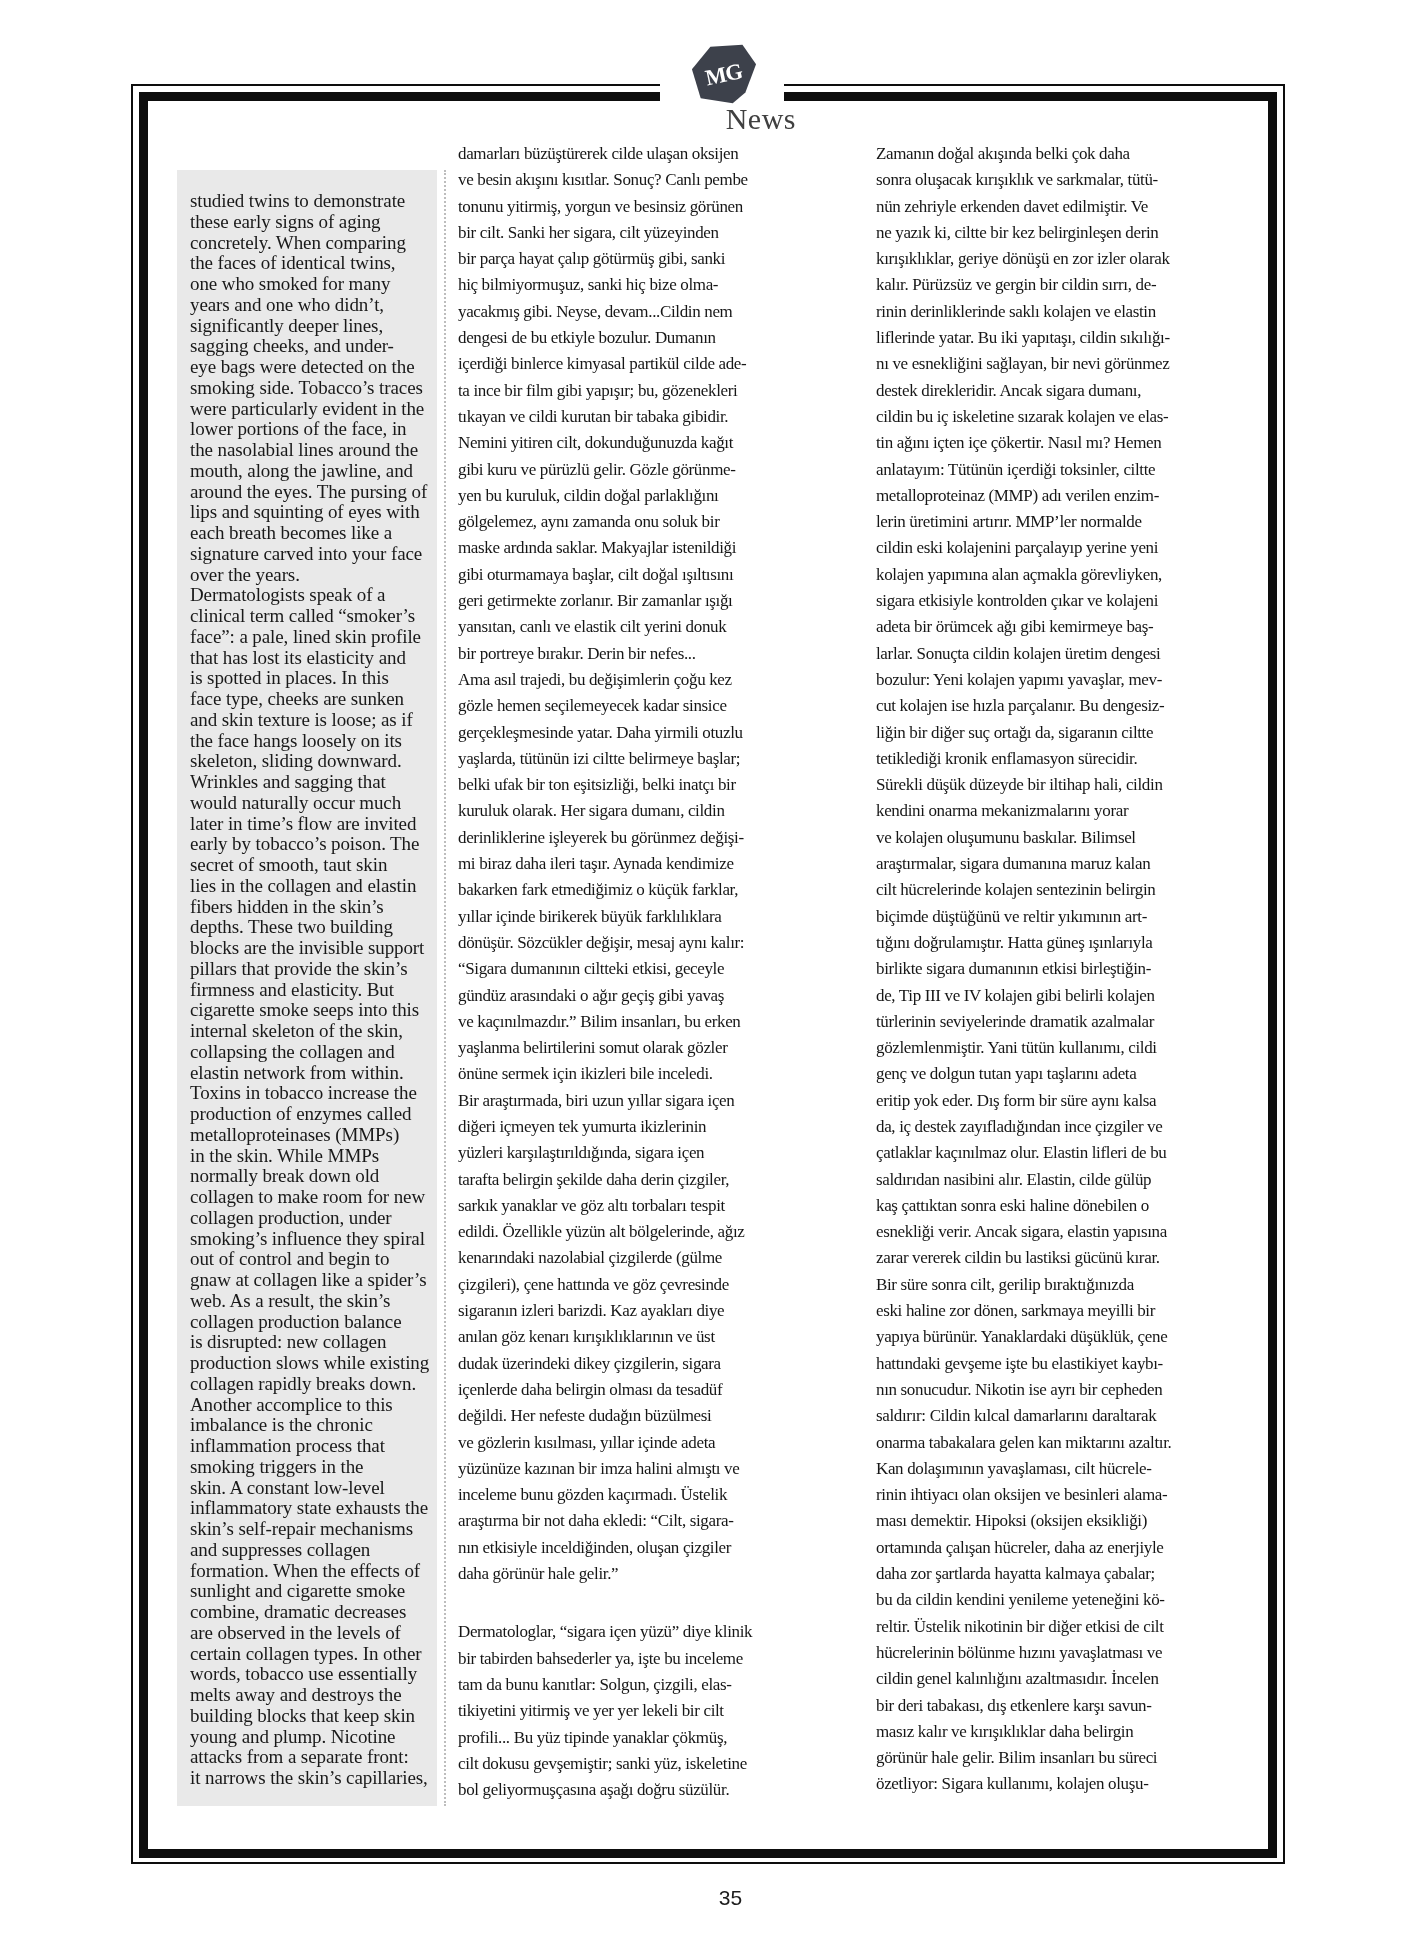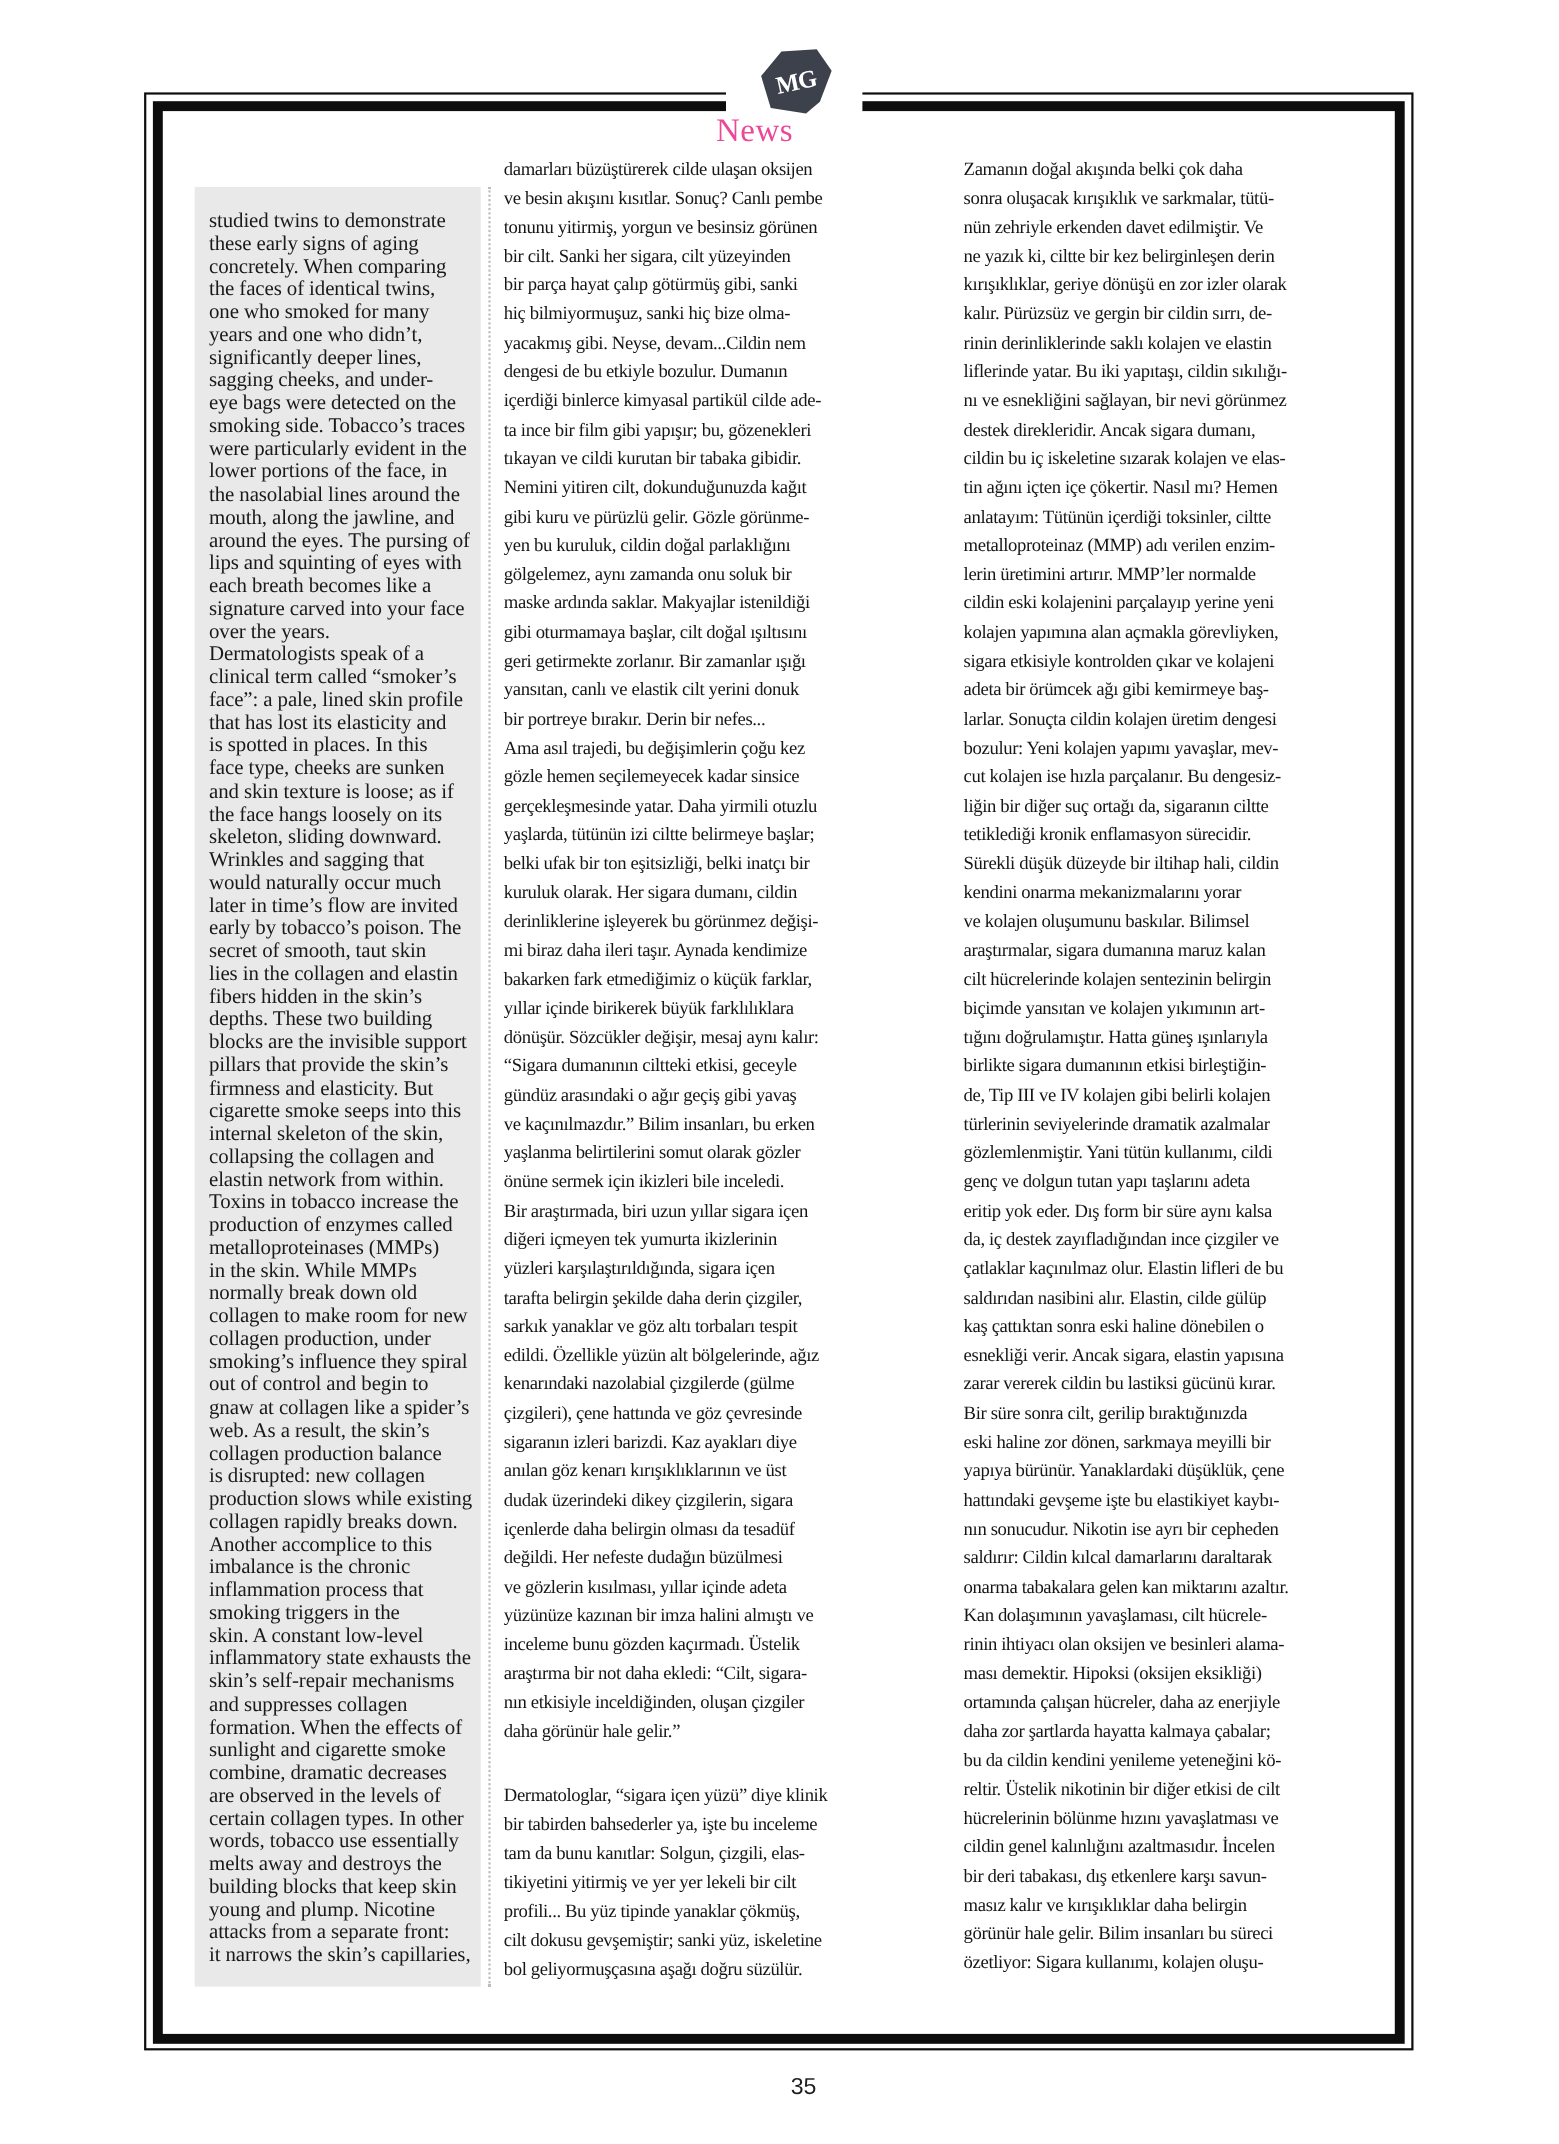--- a/index.html
+++ b/index.html
@@ -21,22 +21,22 @@
     left:660px;top:78px;width:124px;height:30px;background:#ffffff;z-index:2;
   }
   .logo{
     left:690px;top:42px;width:68px;height:64px;z-index:3;
   }
   .logo svg{display:block;width:68px;height:64px;}
   .logo text{
     fill:#ffffff;font-family:"Liberation Serif", serif;font-size:23px;font-weight:bold;letter-spacing:-1px;
   }
   .wordmark{
-    left:612px;top:102px;width:148px;z-index:3;text-align:center;
-    font-family:"Liberation Serif", serif;font-size:30px;color:#ec4899;letter-spacing:0.5px;
+    left:648px;top:102px;width:148px;z-index:3;text-align:right;
+    font-family:"Liberation Serif", serif;font-size:30px;color:#404040;letter-spacing:0.5px;
   }
   .sidebar-box{
     left:177px;top:170px;width:260px;height:1636px;background:#e9e9e9;z-index:2;
   }
   .sidebar-text{
     left:190px;top:191px;width:242px;z-index:3;
     font-size:19px;line-height:20.75px;letter-spacing:-0.1px;color:#191919;
   }
   .divider{
     left:444px;top:170px;height:1636px;width:0;border-left:2px dotted #bdbdbd;z-index:2;
@@ -244,21 +244,21 @@
     <div class="ln">larlar. Sonuçta cildin kolajen üretim dengesi</div>
     <div class="ln">bozulur: Yeni kolajen yapımı yavaşlar, mev-</div>
     <div class="ln">cut kolajen ise hızla parçalanır. Bu dengesiz-</div>
     <div class="ln">liğin bir diğer suç ortağı da, sigaranın ciltte</div>
     <div class="ln">tetiklediği kronik enflamasyon sürecidir.</div>
     <div class="ln">Sürekli düşük düzeyde bir iltihap hali, cildin</div>
     <div class="ln">kendini onarma mekanizmalarını yorar</div>
     <div class="ln">ve kolajen oluşumunu baskılar. Bilimsel</div>
     <div class="ln">araştırmalar, sigara dumanına maruz kalan</div>
     <div class="ln">cilt hücrelerinde kolajen sentezinin belirgin</div>
-    <div class="ln">biçimde yansıtan ve kolajen yıkımının art-</div>
+    <div class="ln">biçimde düştüğünü ve reltir yıkımının art-</div>
     <div class="ln">tığını doğrulamıştır. Hatta güneş ışınlarıyla</div>
     <div class="ln">birlikte sigara dumanının etkisi birleştiğin-</div>
     <div class="ln">de, Tip III ve IV kolajen gibi belirli kolajen</div>
     <div class="ln">türlerinin seviyelerinde dramatik azalmalar</div>
     <div class="ln">gözlemlenmiştir. Yani tütün kullanımı, cildi</div>
     <div class="ln">genç ve dolgun tutan yapı taşlarını adeta</div>
     <div class="ln">eritip yok eder. Dış form bir süre aynı kalsa</div>
     <div class="ln">da, iç destek zayıfladığından ince çizgiler ve</div>
     <div class="ln">çatlaklar kaçınılmaz olur. Elastin lifleri de bu</div>
     <div class="ln">saldırıdan nasibini alır. Elastin, cilde gülüp</div>

